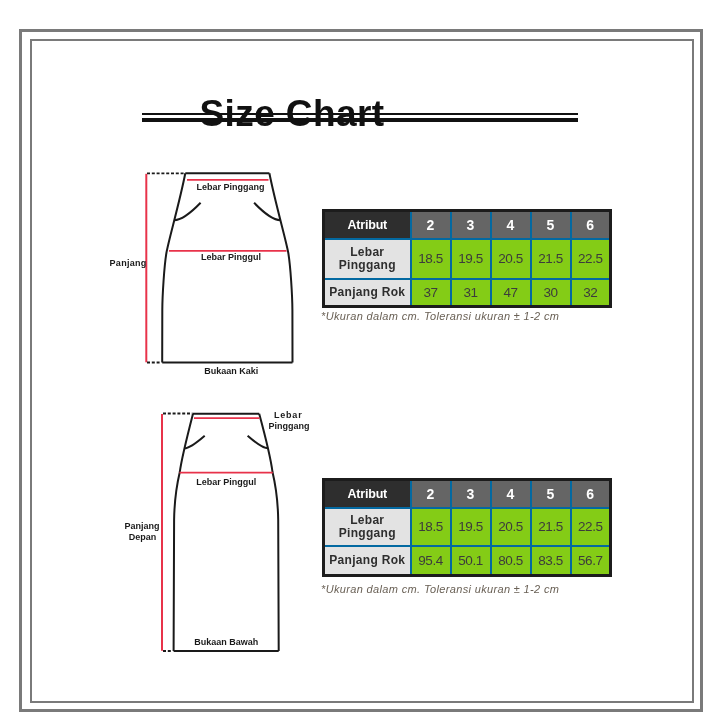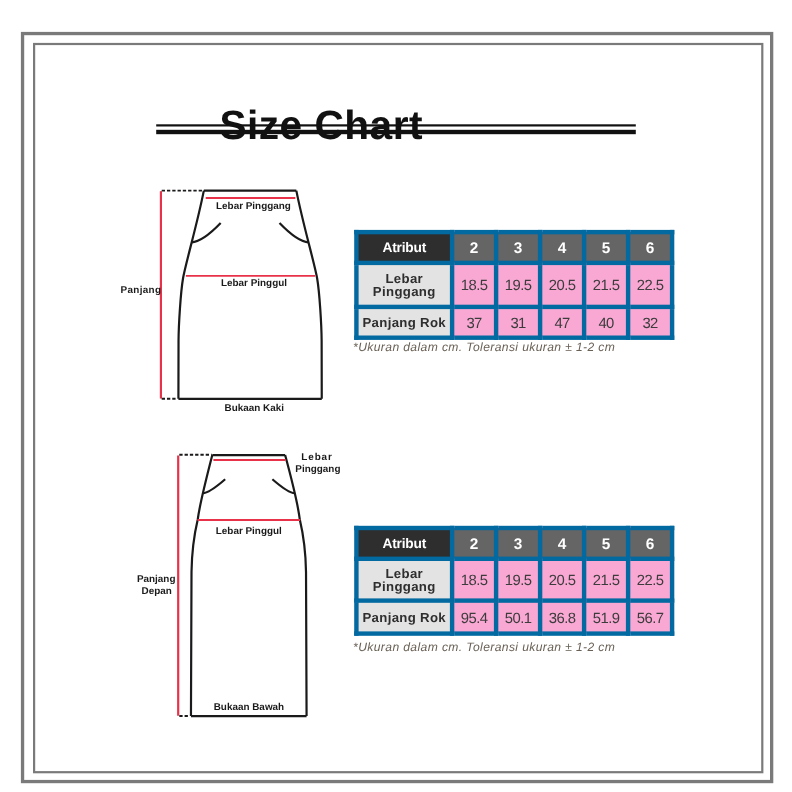--- a/index.html
+++ b/index.html
@@ -1,23 +1,23 @@
 <!DOCTYPE html>
 <html><head>
 <meta charset="utf-8">
 <style>
   html,body{margin:0;padding:0;width:720px;height:720px;background:#ffffff;
     font-family:"Liberation Sans",sans-serif;}
   .abs{position:absolute;}
   table{border-collapse:collapse;table-layout:fixed;}
-  td{border:4px solid #0369a1;text-align:center;vertical-align:middle;padding:0;}
+  td{border:2px solid #0369a1;text-align:center;vertical-align:middle;padding:0;}
   .atr{background:#2e2e2e;color:#ffffff;font-weight:bold;font-size:12.5px;letter-spacing:-0.2px;}
   .szh{background:#656565;color:#ffffff;font-weight:bold;font-size:14px;}
   .lbl{background:#e3e3e3;color:#2e2e2e;font-weight:bold;font-size:12px;line-height:12.5px;letter-spacing:0.3px;}
-  .val{background:#f9a8d4;color:#3c3c3c;font-weight:normal;font-size:13.5px;letter-spacing:-0.5px;}
+  .val{background:#84cc16;color:#3c3c3c;font-weight:normal;font-size:13.5px;letter-spacing:-0.5px;}
   .fnote{color:#6a6156;font-size:11px;letter-spacing:0.1px;font-style:italic;}
 </style>
 </head>
 <body>
 
 <div class="abs" style="left:19px;top:29px;width:678px;height:677px;border:3px solid #7a7a7a;"></div>
 
 <div class="abs" style="left:30px;top:39px;width:660px;height:660px;border:2px solid #7a7a7a;"></div>
 
 <div class="abs" style="left:0;top:69px;width:584px;text-align:center;font-size:37px;font-weight:bold;color:#111;letter-spacing:0.4px;line-height:1;margin-top:26px;">Size Chart</div>
@@ -117,21 +117,21 @@
         <td class="val">19.5</td>
         <td class="val">20.5</td>
         <td class="val">21.5</td>
         <td class="val">22.5</td>
       </tr>
   <tr style="height:28px">
         <td class="lbl">Panjang Rok</td>
         <td class="val">37</td>
         <td class="val">31</td>
         <td class="val">47</td>
-        <td class="val">40</td>
+        <td class="val">30</td>
         <td class="val">32</td>
       </tr>
 </tbody>
   </table>
 
 <div class="abs fnote" style="left:321px;top:309.5px;letter-spacing:0.35px;">*Ukuran dalam cm. Toleransi ukuran ± 1-2 cm</div>
 
 <table class="abs" style="left:322px;top:478px;width:288px;border:3px solid #1c1c1c;">
   <colgroup>
       <col style="width:87px">
@@ -155,20 +155,20 @@
         <td class="val">18.5</td>
         <td class="val">19.5</td>
         <td class="val">20.5</td>
         <td class="val">21.5</td>
         <td class="val">22.5</td>
       </tr>
   <tr style="height:30px">
         <td class="lbl">Panjang Rok</td>
         <td class="val">95.4</td>
         <td class="val">50.1</td>
-        <td class="val">36.8</td>
-        <td class="val">51.9</td>
+        <td class="val">80.5</td>
+        <td class="val">83.5</td>
         <td class="val">56.7</td>
       </tr>
 </tbody>
   </table>
 
 <div class="abs fnote" style="left:321px;top:582.5px;letter-spacing:0.35px;">*Ukuran dalam cm. Toleransi ukuran ± 1-2 cm</div>
 
 </body></html>

